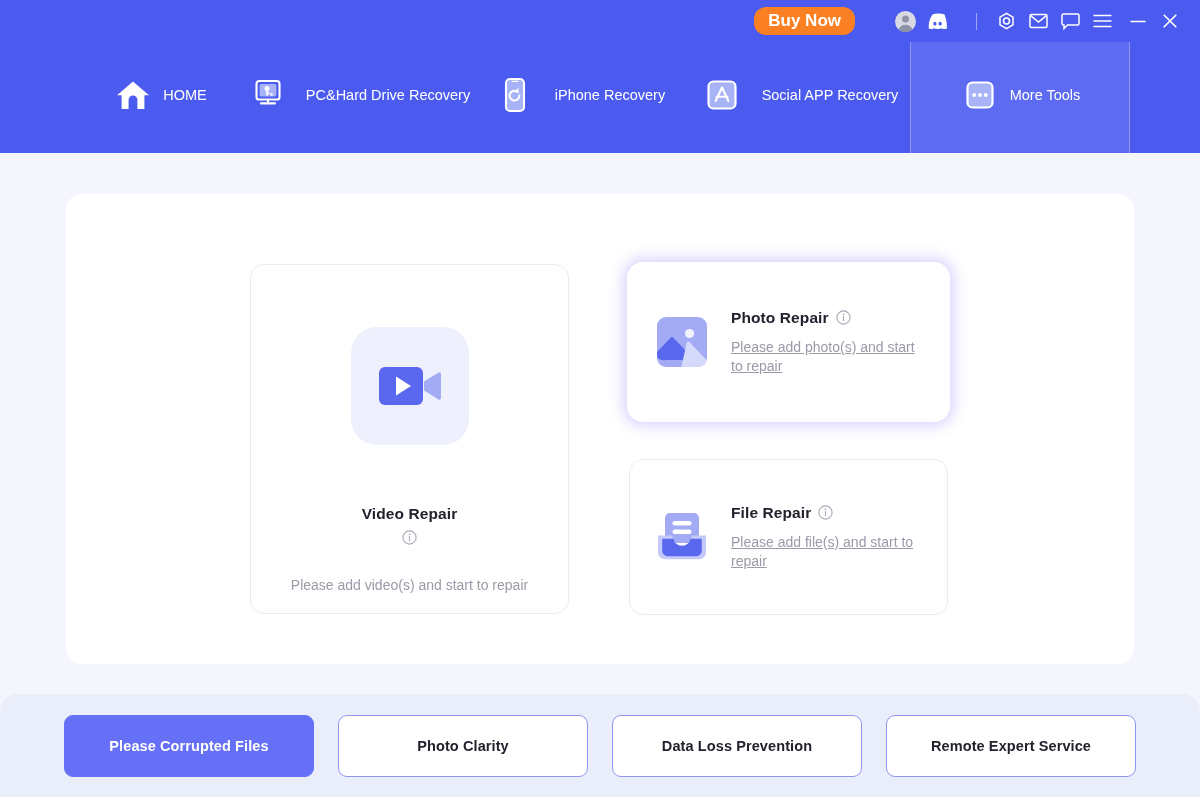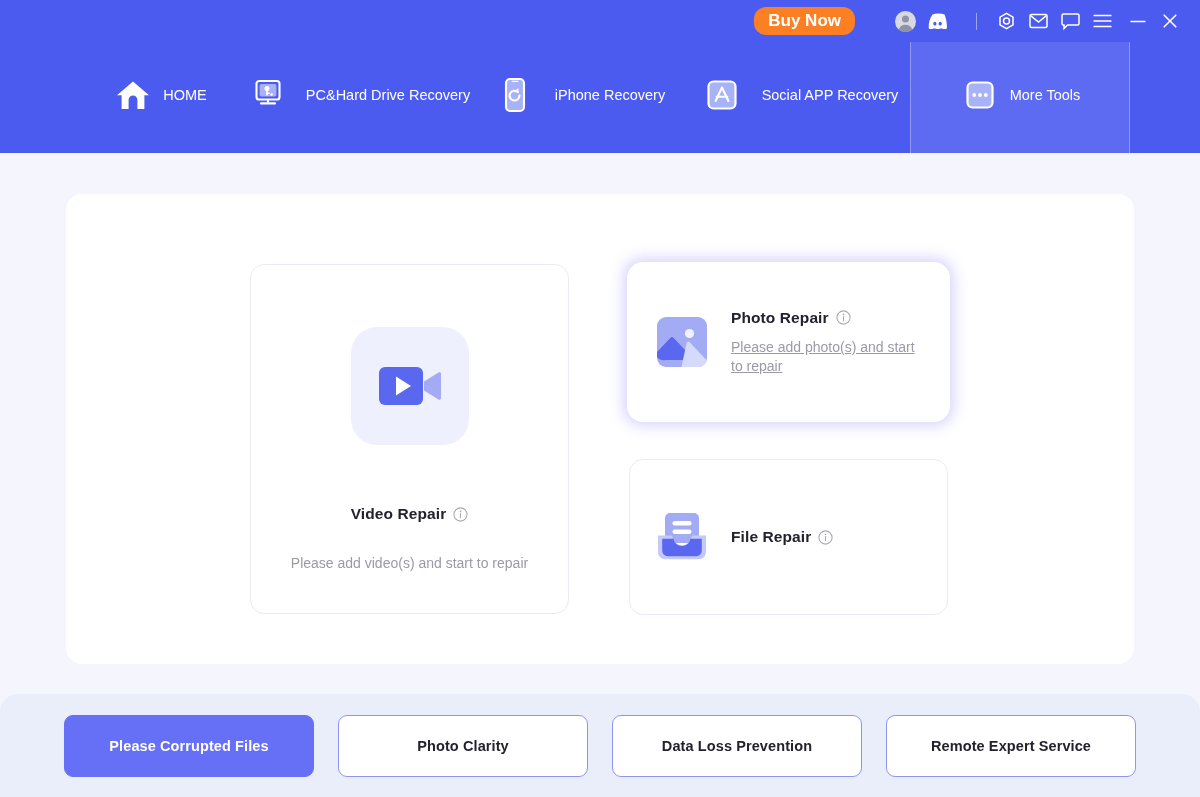--- a/index.html
+++ b/index.html
@@ -208,20 +208,21 @@
     height: 118px;
     border-radius: 26px;
     background: #eef0fd;
     display: flex;
     align-items: center;
     justify-content: center;
   }
 
   .card-video .card-title-row {
     margin-top: 60px;
+    flex-direction: column;
   }
 
   .card-title-row {
     display: flex;
     align-items: center;
     gap: 7px;
   }
 
   .card-title {
     font-size: 15.5px;
@@ -528,20 +529,21 @@
               <div class="card-title-row">
                 <span class="card-title">File Repair</span>
                 <span class="info-icon">
                   <svg width="15" height="15" viewBox="0 0 15 15" fill="none" stroke="#a9a9b6" stroke-width="1.1">
                     <circle cx="7.5" cy="7.5" r="6.6"></circle>
                     <path d="M7.5 6.6v4.2" stroke-linecap="round"></path>
                     <circle cx="7.5" cy="4.3" r=".85" fill="#a9a9b6" stroke="none"></circle>
                   </svg>
                 </span>
               </div>
+              <div class="card-desc">Please add file(s) and start to repair</div>
             </div>
           </div>
 
         </div>
       </div>
     </div>
   </div>
 
   <div class="bottombar">
     <button class="bottom-btn primary">Please Corrupted Files</button>

